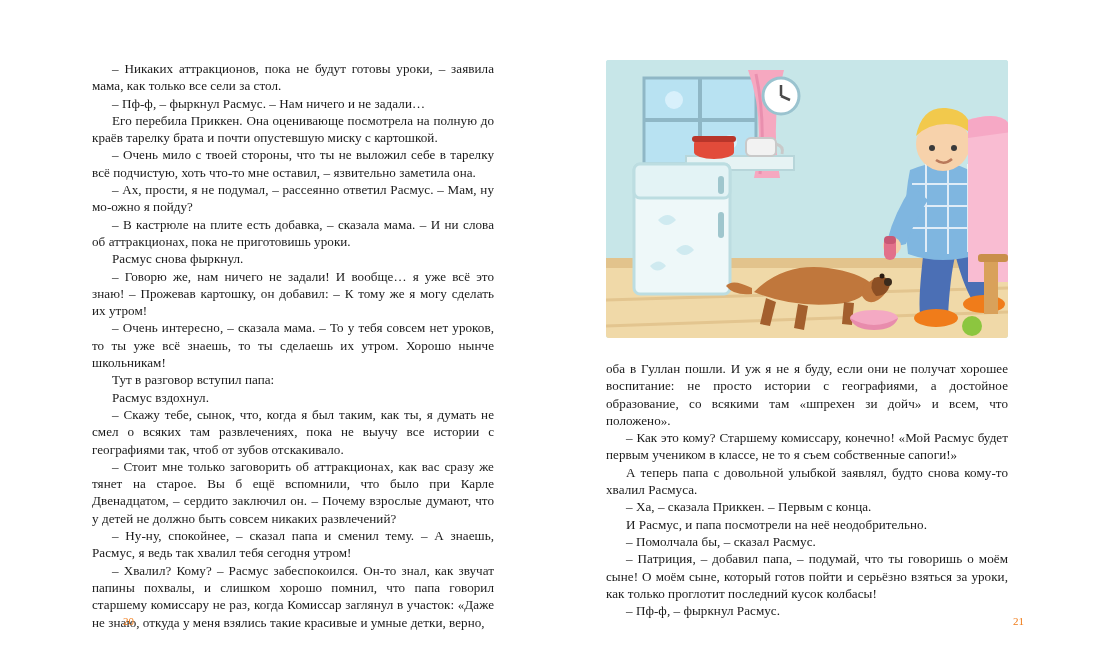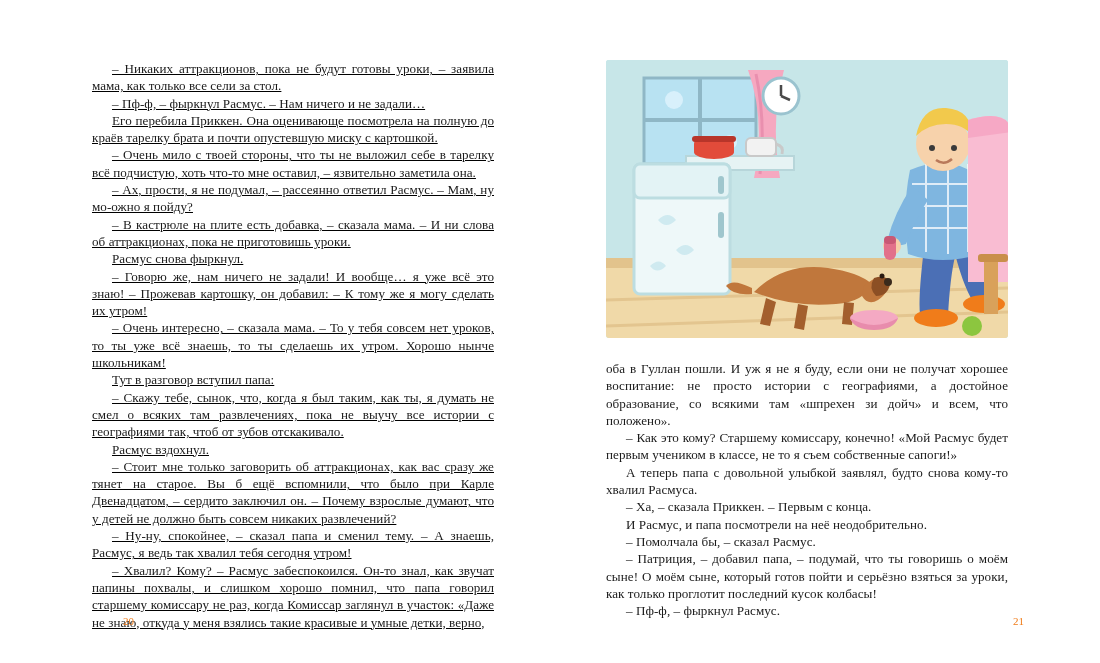--- a/index.html
+++ b/index.html
@@ -22,21 +22,20 @@
   .page {
     position: absolute;
     top: 0;
     height: 663px;
     box-sizing: border-box;
   }
   .page-left {
     left: 0;
     width: 550px;
     padding: 60px 56px 40px 92px;
-    text-decoration: underline;
   }
   .page-right {
     left: 550px;
     width: 550px;
     padding: 60px 92px 40px 56px;
   }
   .text-col {
     font-size: 13.1px;
     line-height: 17.3px;
     text-align: justify;
@@ -85,22 +84,22 @@
       <p>– Никаких аттракционов, пока не будут готовы уроки, – заявила мама, как только все сели за стол.</p>
       <p>– Пф-ф, – фыркнул Расмус. – Нам ничего и не задали…</p>
       <p>Его перебила Приккен. Она оценивающе посмотрела на полную до краёв тарелку брата и почти опустевшую миску с картошкой.</p>
       <p>– Очень мило с твоей стороны, что ты не выложил себе в тарелку всё подчистую, хоть что-то мне оставил, – язвительно заметила она.</p>
       <p>– Ах, прости, я не подумал, – рассеянно ответил Расмус. – Мам, ну мо-ожно я пойду?</p>
       <p>– В кастрюле на плите есть добавка, – сказала мама. – И ни слова об аттракционах, пока не приготовишь уроки.</p>
       <p>Расмус снова фыркнул.</p>
       <p>– Говорю же, нам ничего не задали! И вообще… я уже всё это знаю! – Прожевав картошку, он добавил: – К тому же я могу сделать их утром!</p>
       <p>– Очень интересно, – сказала мама. – То у тебя совсем нет уроков, то ты уже всё знаешь, то ты сделаешь их утром. Хорошо нынче школьникам!</p>
       <p>Тут в разговор вступил папа:</p>
+      <p>Расмус вздохнул.</p>
       <p>– Скажу тебе, сынок, что, когда я был таким, как ты, я думать не смел о всяких там развлечениях, пока не выучу все истории с географиями так, чтоб от зубов отскакивало.</p>
-      <p>Расмус вздохнул.</p>
       <p>– Стоит мне только заговорить об аттракционах, как вас сразу же тянет на старое. Вы б ещё вспомнили, что было при Карле Двенадцатом, – сердито заключил он. – Почему взрослые думают, что у детей не должно быть совсем никаких развлечений?</p>
       <p>– Ну-ну, спокойнее, – сказал папа и сменил тему. – А знаешь, Расмус, я ведь так хвалил тебя сегодня утром!</p>
       <p>– Хвалил? Кому? – Расмус забеспокоился. Он-то знал, как звучат папины похвалы, и слишком хорошо помнил, что папа говорил старшему комиссару не раз, когда Комиссар заглянул в участок: «Даже не знаю, откуда у меня взялись такие красивые и умные детки, верно,</p>
     </div>
     <div class="folio folio-left">20</div>
   </div>
 
   <div class="page page-right">
 
     <div class="illustration">

